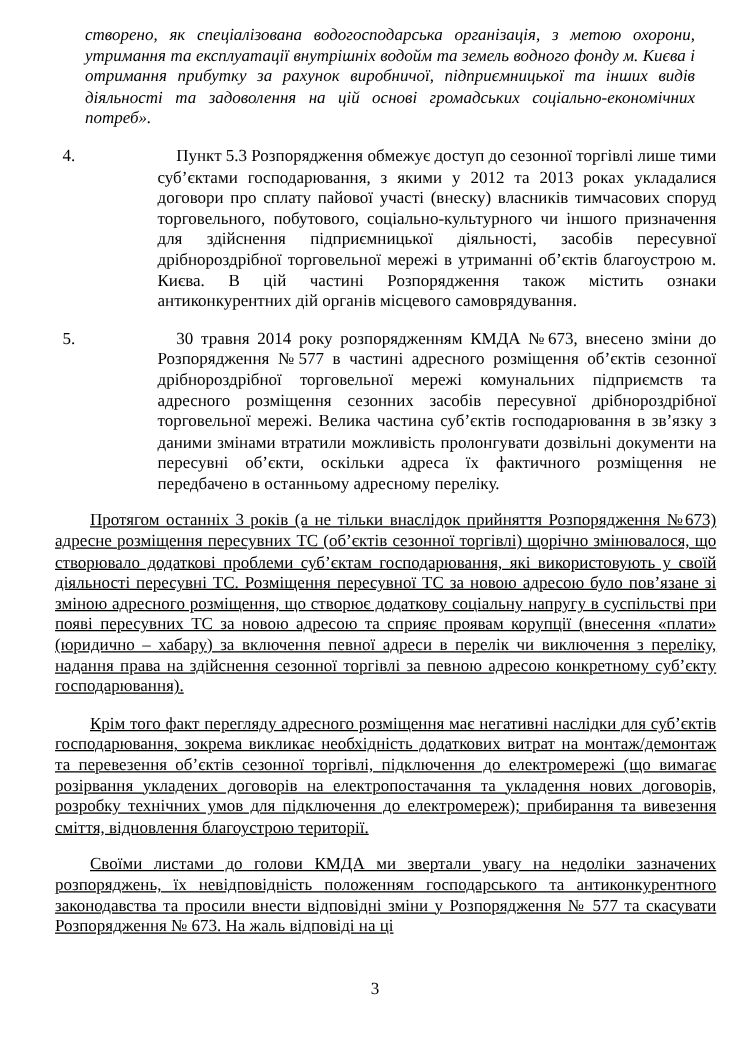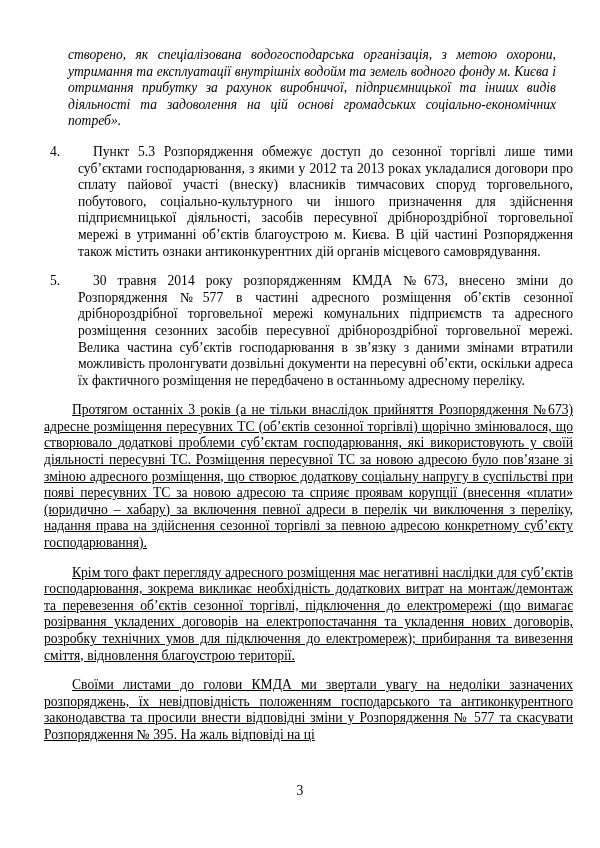--- a/index.html
+++ b/index.html
@@ -11,36 +11,37 @@
     position: relative;
     width: 600px;
     height: 848px;
     margin: 0 auto;
     background: #ffffff;
     font-family: "Liberation Serif", "DejaVu Serif", serif;
     font-size: 13.6px;
     line-height: 16.6px;
     color: #000;
     box-sizing: border-box;
-    padding-top: 47px;
+    padding-top: 20px;
     overflow: hidden;
   }
   .quote {
     font-style: italic;
     margin: 0 44px 14px 68px;
     text-align: justify;
   }
   .numbered-item {
     position: relative;
     margin: 0 27px 13px 78px;
     text-align: justify;
   }
   .numbered-item .item-text {
     display: block;
     text-indent: 15px;
+    margin-left: 48px;
   }
   .item-number {
     position: absolute;
     left: -28px;
     top: 0;
     text-indent: 0;
   }
   .para {
     margin: 0 27px 13px 44px;
     text-align: justify;
@@ -69,17 +70,17 @@
 
   <div class="numbered-item">
     <span class="item-number">5.</span>
     <span class="item-text">30 травня 2014 року розпорядженням КМДА №673, внесено зміни до Розпорядження №577 в частині адресного розміщення об’єктів сезонної дрібнороздрібної торговельної мережі комунальних підприємств та адресного розміщення сезонних засобів пересувної дрібнороздрібної торговельної мережі. Велика частина суб’єктів господарювання в зв’язку з даними змінами втратили можливість пролонгувати дозвільні документи на пересувні об’єкти, оскільки адреса їх фактичного розміщення не передбачено в останньому адресному переліку.</span>
   </div>
 
   <div class="para">Протягом останніх 3 років (а не тільки внаслідок прийняття Розпорядження №673) адресне розміщення пересувних ТС (об’єктів сезонної торгівлі) щорічно змінювалося, що створювало додаткові проблеми суб’єктам господарювання, які використовують у своїй діяльності пересувні ТС. Розміщення пересувної ТС за новою адресою було пов’язане зі зміною адресного розміщення, що створює додаткову соціальну напругу в суспільстві при появі пересувних ТС за новою адресою та сприяє проявам корупції (внесення «плати» (юридично – хабару) за включення певної адреси в перелік чи виключення з переліку, надання права на здійснення сезонної торгівлі за певною адресою конкретному суб’єкту господарювання).</div>
 
   <div class="para">Крім того факт перегляду адресного розміщення має негативні наслідки для суб’єктів господарювання, зокрема викликає необхідність додаткових витрат на монтаж/демонтаж та перевезення об’єктів сезонної торгівлі, підключення до електромережі (що вимагає розірвання укладених договорів на електропостачання та укладення нових договорів, розробку технічних умов для підключення до електромереж); прибирання та вивезення сміття, відновлення благоустрою території.</div>
 
-  <div class="para">Своїми листами до голови КМДА ми звертали увагу на недоліки зазначених розпоряджень, їх невідповідність положенням господарського та антиконкурентного законодавства та просили внести відповідні зміни у Розпорядження № 577 та скасувати Розпорядження № 395. На жаль відповіді на ці</div>
+  <div class="para">Своїми листами до голови КМДА ми звертали увагу на недоліки зазначених розпоряджень, їх невідповідність положенням господарського та антиконкурентного законодавства та просили внести відповідні зміни у Розпорядження № 577 та скасувати Розпорядження № 673. На жаль відповіді на ці</div>
 
   <div class="page-footer">3</div>
 
 </div>
 
 </body></html>

